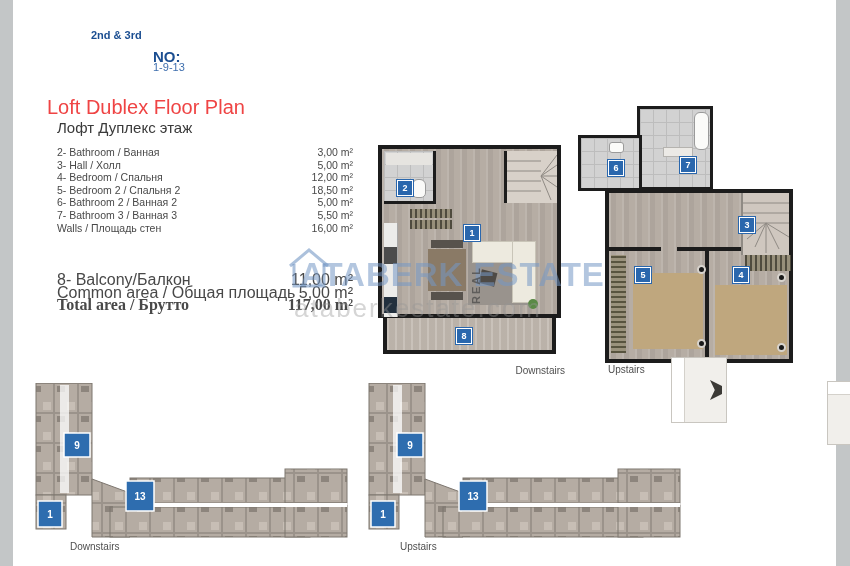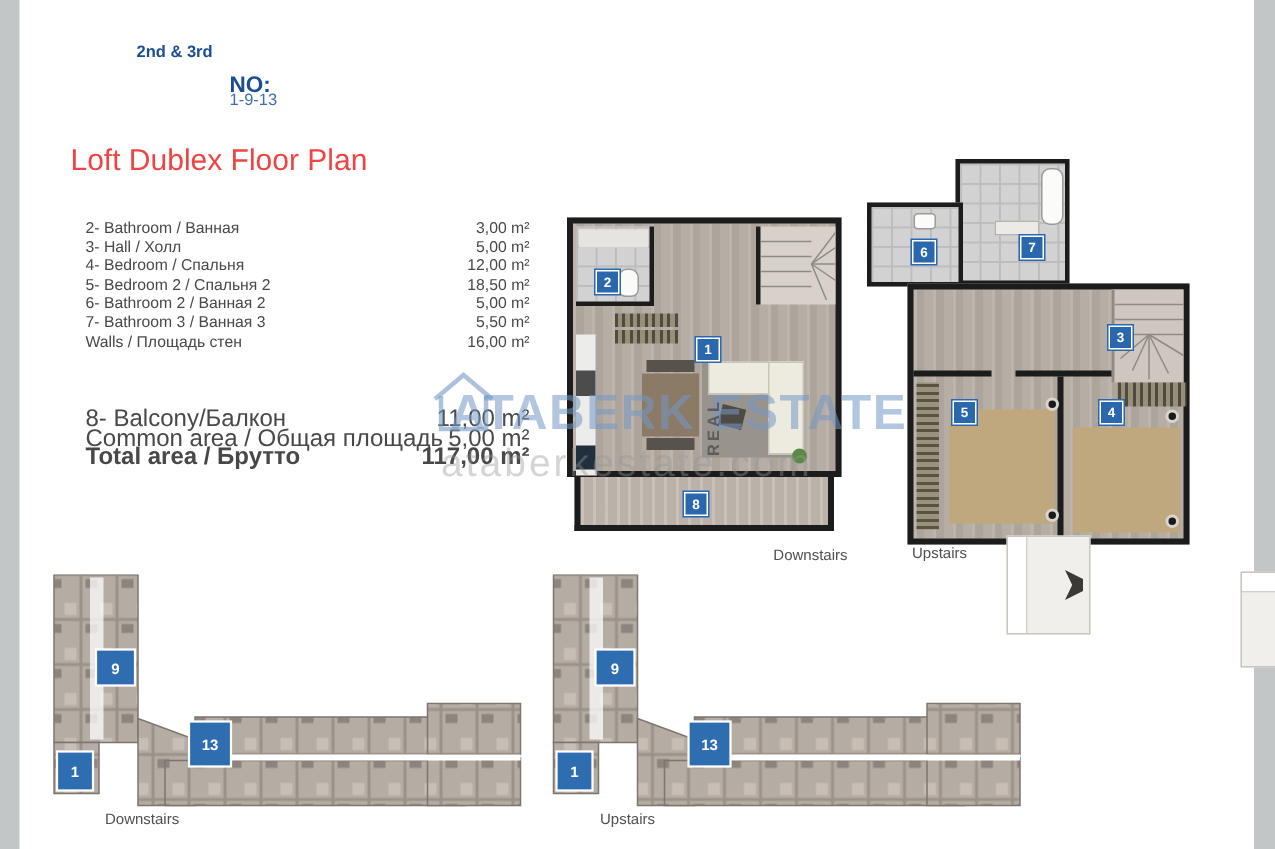--- a/index.html
+++ b/index.html
@@ -19,21 +19,21 @@
 
   
   #title-en{position:absolute;left:47px;top:96px;font-size:20px;color:#ef4444;}
   #title-ru{position:absolute;left:57px;top:119px;font-size:15px;color:#3a3a3a;}
 
   
   #room-list{position:absolute;left:57px;top:146px;width:296px;font-size:10.5px;color:#484848;}
   .room-row{display:flex;justify-content:space-between;line-height:12.6px;}
   .room-row .area{text-align:right;white-space:nowrap;}
   #room-extras{position:absolute;left:57px;top:274px;width:296px;font-size:16px;color:#484848;}
-  .total-row{font-weight:bold;}
+  .total-row{font-weight:bold;font-family:Liberation Serif, serif;}
 
   
   .lbl{position:absolute;width:14px;height:14px;background:#2a67ad;border:1px solid #ffffff;
     box-shadow:0 0 0 1px #2a67ad;color:#fff;font-size:9px;font-weight:bold;
     display:flex;align-items:center;justify-content:center;z-index:5;}
   .caption{position:absolute;font-size:10px;color:#4f4f4f;}
   .wood{background:#b6ada4 ;background-image:repeating-linear-gradient(90deg,
       rgba(255,255,255,.10) 0 2px, rgba(0,0,0,.05) 2px 7px, rgba(255,255,255,0) 7px 13px);}
   .tile{background:#d2d2d2;background-image:
       linear-gradient(#bdbdbd 1px, transparent 1px),
@@ -108,20 +108,21 @@
 
 <div id="page">
   <div class="gutter" id="gutter-left"></div>
   <div class="gutter" id="gutter-right"></div>
 
   <div id="floors-label">2nd &amp; 3rd</div>
   <div id="no-label">NO:</div>
   <div id="no-value">1-9-13</div>
 
   <div id="title-en">Loft Dublex Floor Plan</div>
+  <div id="title-ru">Лофт Дуплекс этаж</div>
 
   <div id="room-list">
     <div class="room-row">
       <span>2- Bathroom / Ванная</span>
       <span class="area">3,00 m²</span>
     </div>
     <div class="room-row">
       <span>3- Hall / Холл</span>
       <span class="area">5,00 m²</span>
     </div>

